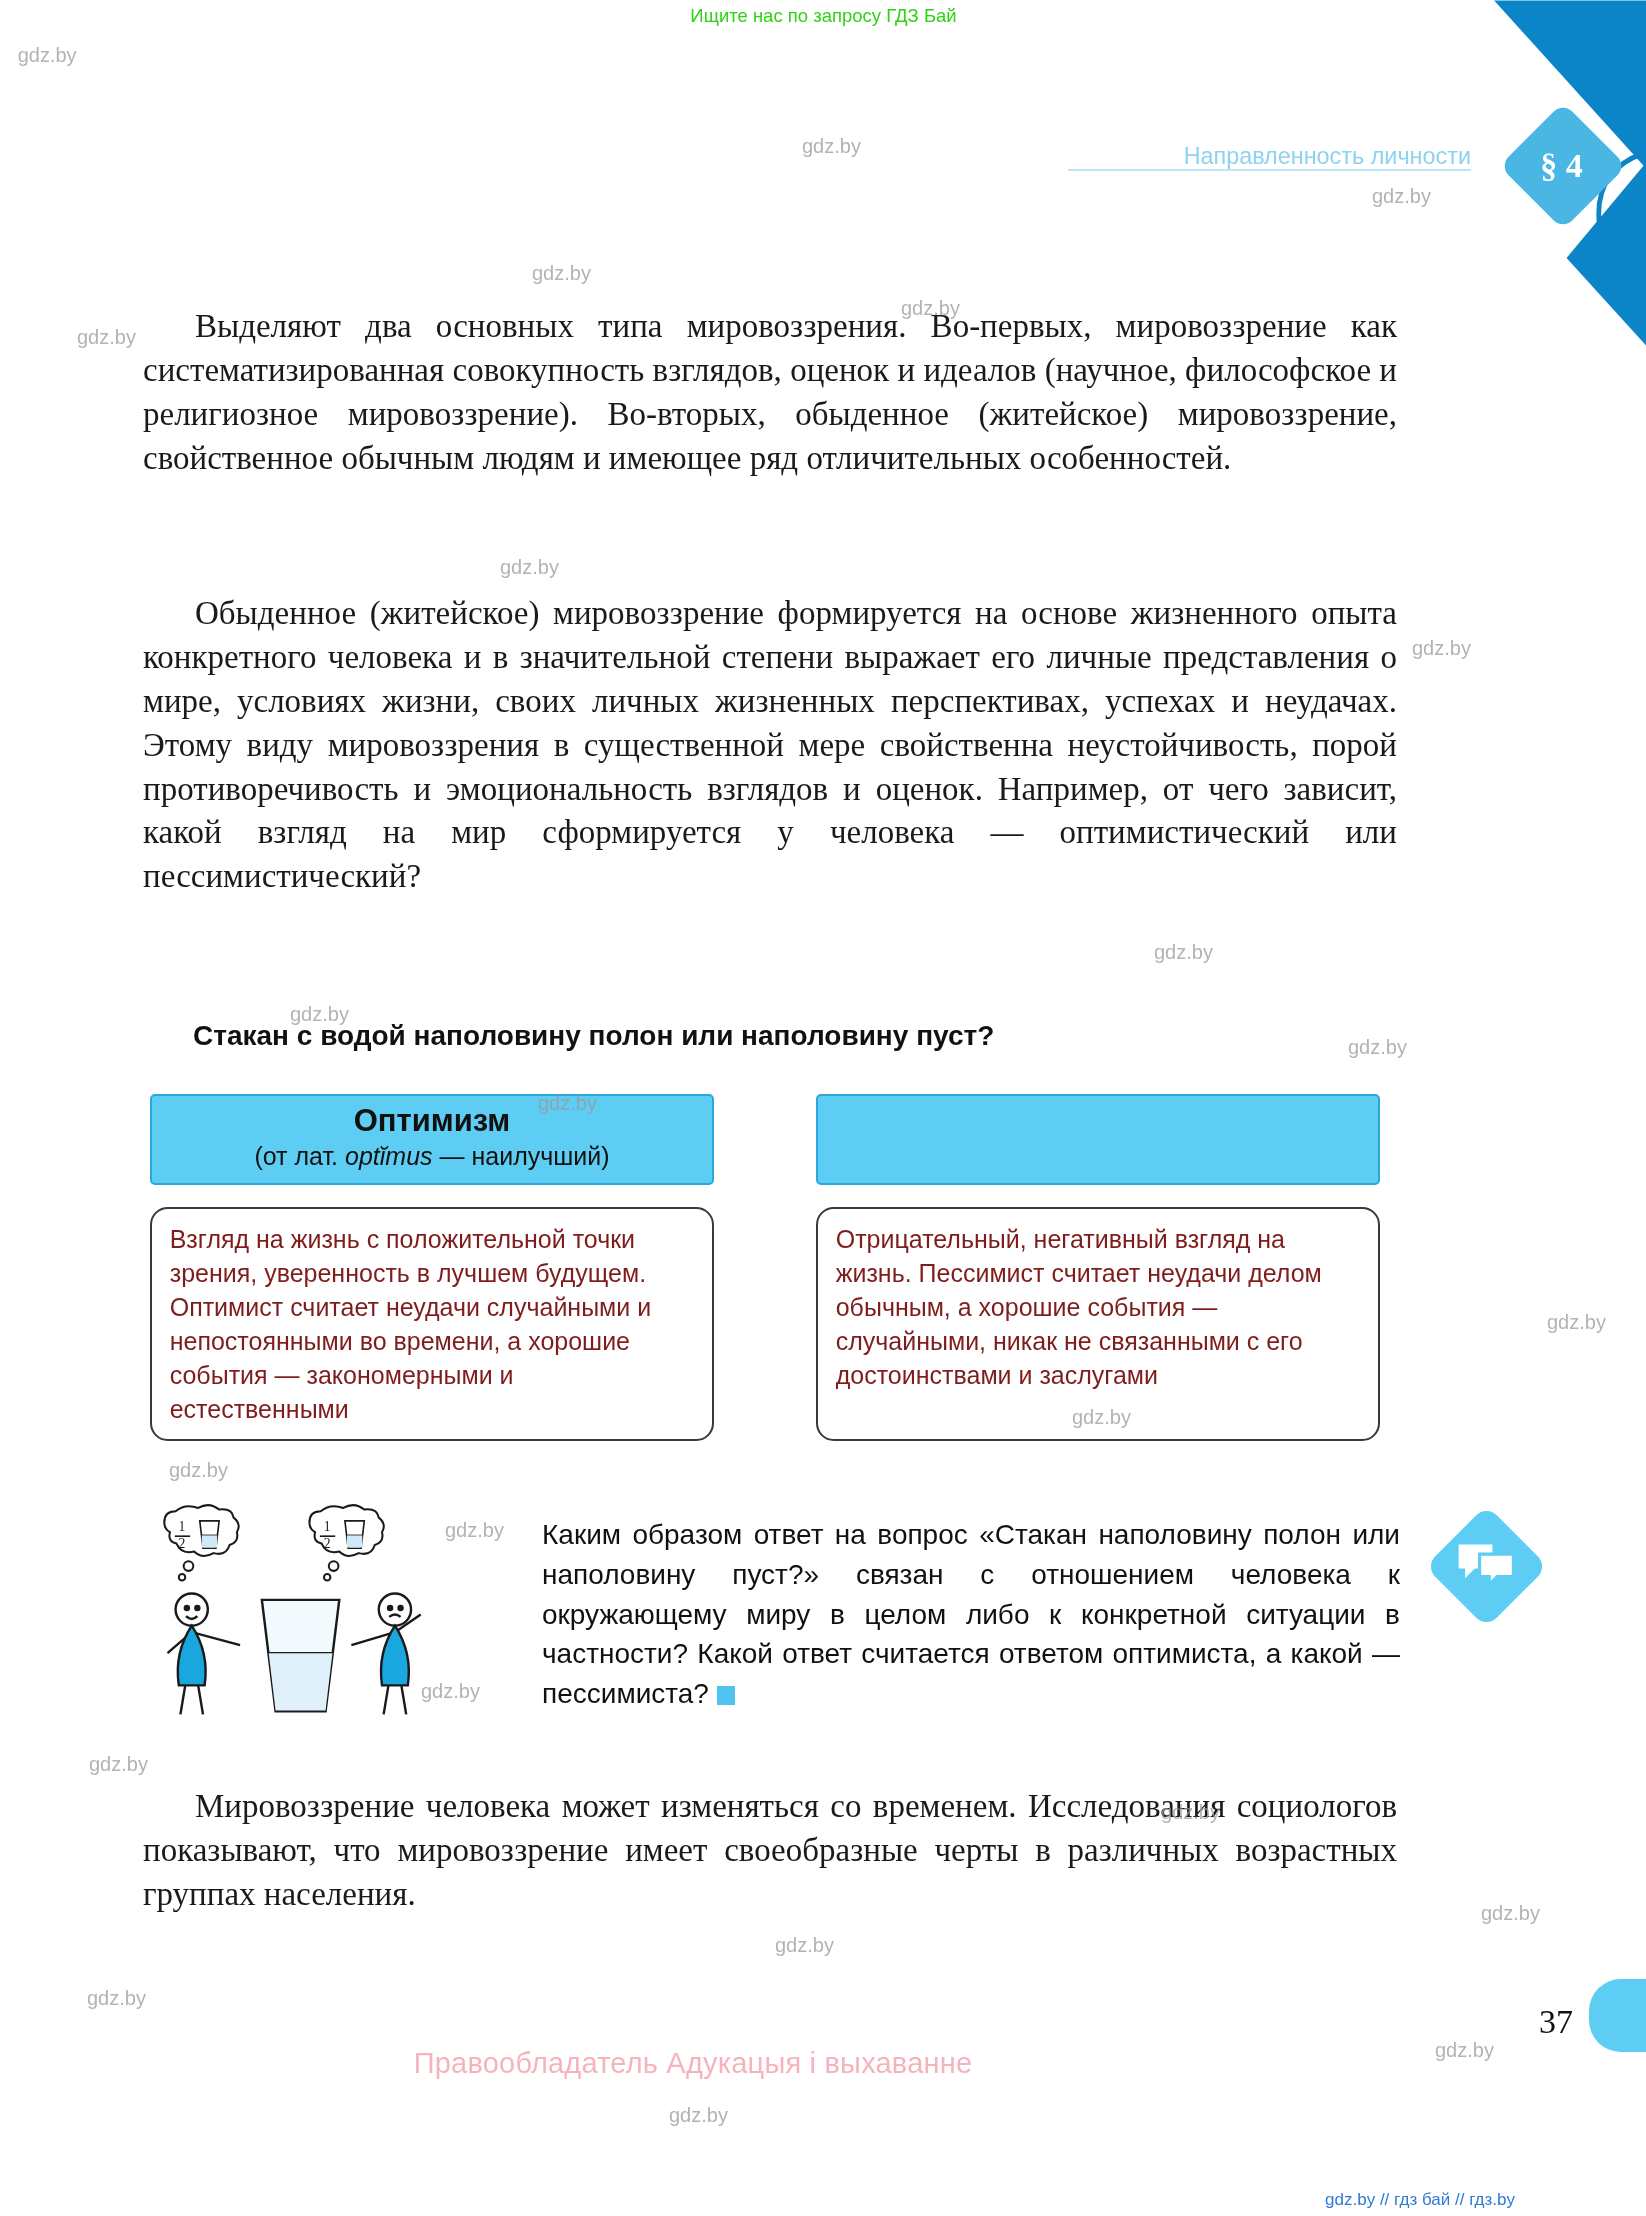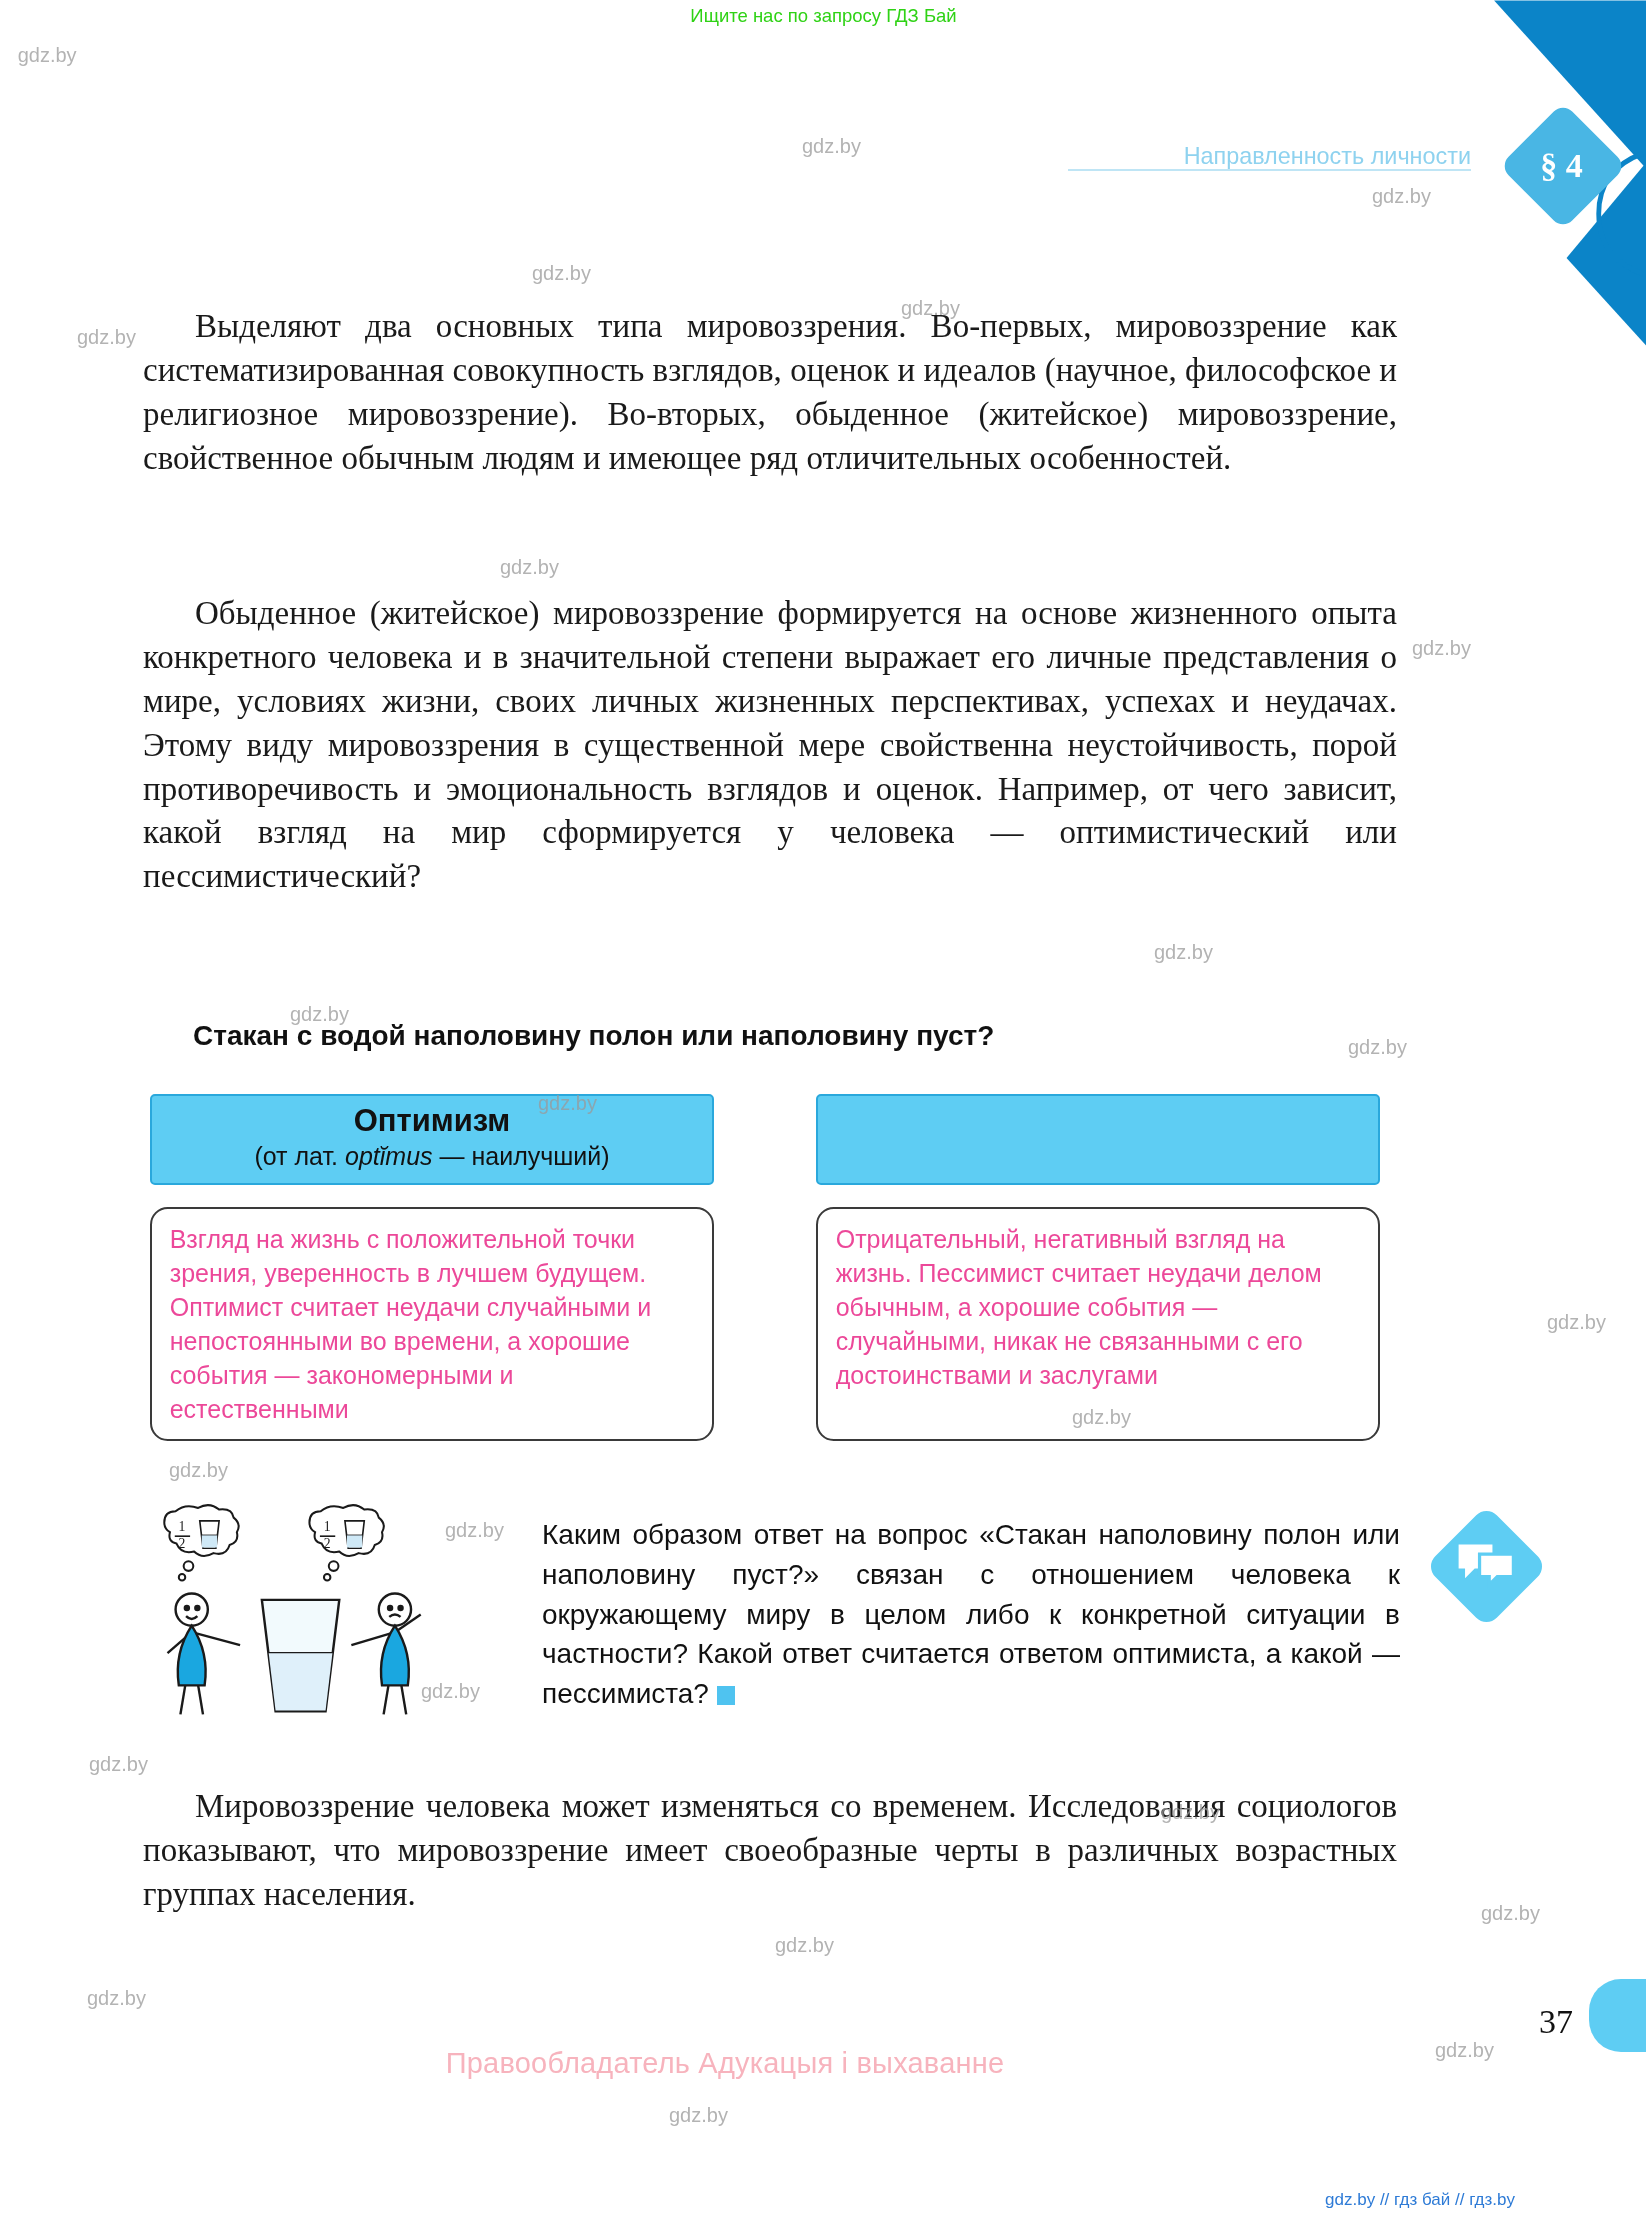--- a/index.html
+++ b/index.html
@@ -30,21 +30,21 @@
     color:#2fd215;
     line-height:32px;
   }
   .bottombar {
     position:absolute; bottom:6.4px; left:0; width:1515px; text-align:right;
     font-family:"Liberation Sans", sans-serif; font-size:17px; color:#2e7bd6;
   }
   .copyright {
     position:absolute; left:0; width:1386px; top:2047px; text-align:center;
     font-family:"Liberation Sans", sans-serif;
-    font-size:29px; color:#f7b3bd; letter-spacing:0.2px;margin-left:32px;
+    font-size:29px; color:#f7b3bd; letter-spacing:0.2px;
   }
 
   
   .corner {
     position:absolute; top:0; right:0; width:177px; height:347px;
     overflow:hidden;
   }
   .hdr-label {
     position:absolute; top:143px; right:176px;
     font-family:"Liberation Sans", sans-serif;
@@ -109,21 +109,21 @@
   .defbox {
     position:absolute;
     width:564px;
     border:2.4px solid #3a3a3a;
     border-radius:17.7px;
     box-sizing:border-box;
     padding:13px 16px 11.3px 17.7px;
     font-family:"Liberation Sans", sans-serif;
     font-size:25px;
     line-height:1.36;
-    color:#ec4899;
+    color:#7f1d1d;
     background:#fff;
   }
   .defbox.left { left:150px; top:1207px; height:234px; }
   .defbox.right { left:816px; top:1207px; height:234px; }
 
   
   .task {
     position:absolute;
     left:542px; top:1515px; width:858px;
     font-family:"Liberation Sans", sans-serif;

